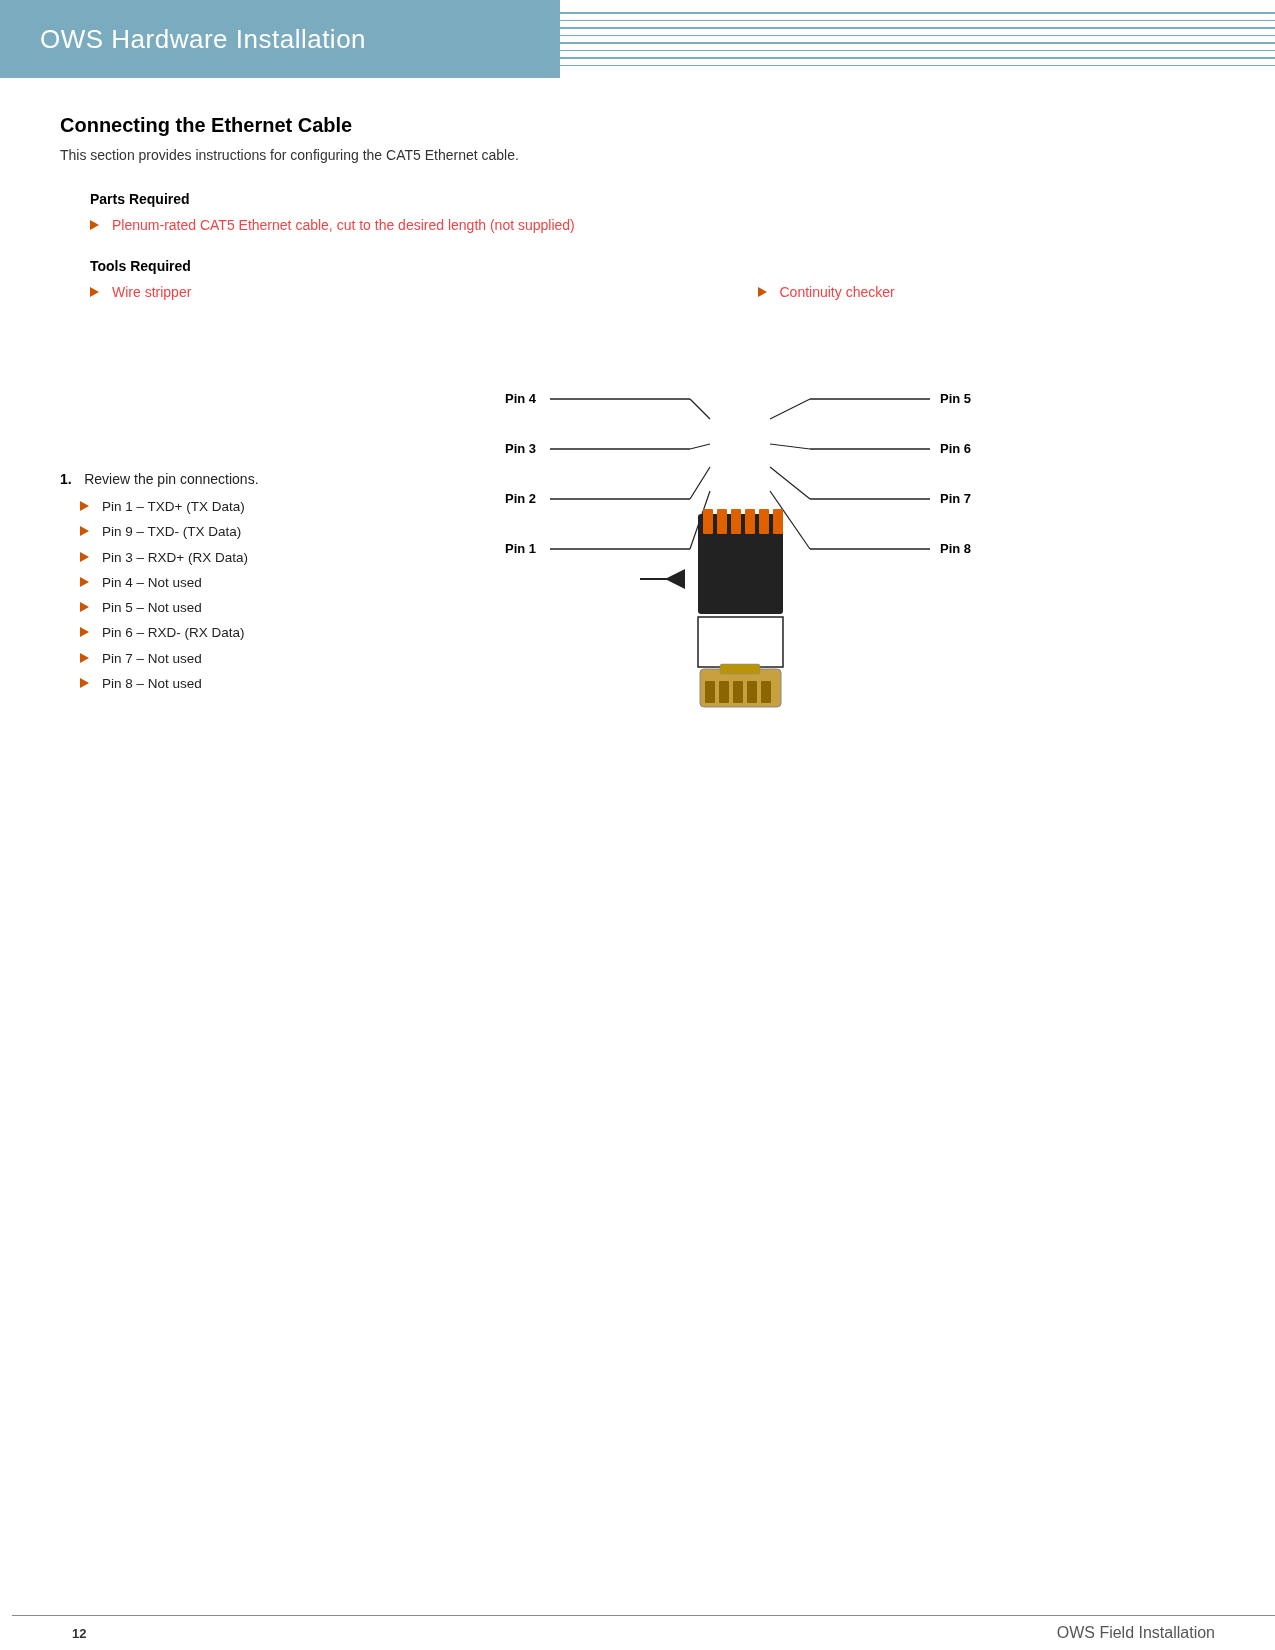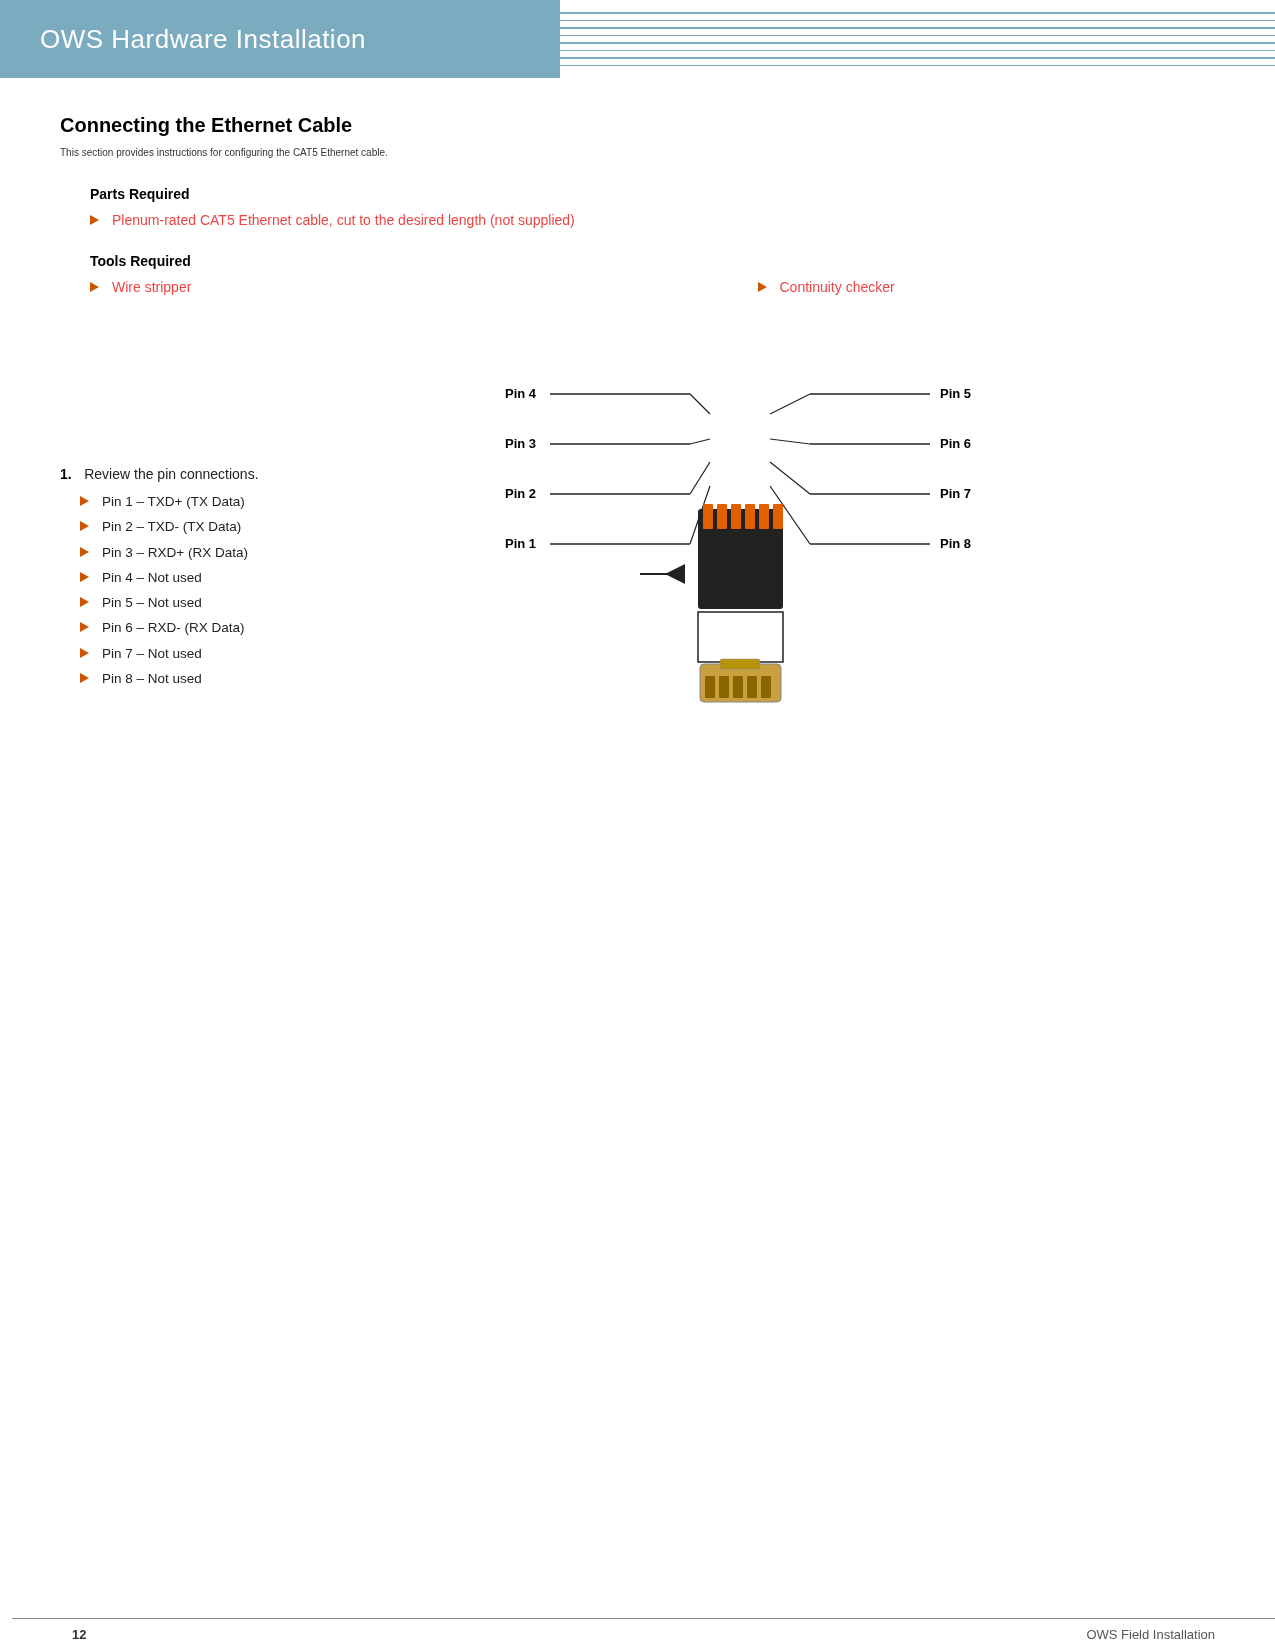--- a/index.html
+++ b/index.html
@@ -59,21 +59,21 @@
 
     
     .section-title {
       font-size: 20px;
       font-weight: bold;
       color: #000;
       margin-bottom: 10px;
     }
 
     .section-intro {
-      font-size: 10px;
+      font-size: 14px;
       color: #333;
       margin-bottom: 28px;
     }
 
     
     .sub-heading {
       font-size: 14px;
       font-weight: bold;
       color: #000;
       margin-bottom: 8px;
@@ -187,21 +187,21 @@
       padding: 8px 60px;
     }
 
     .footer-page {
       font-size: 13px;
       font-weight: bold;
       color: #333;
     }
 
     .footer-title {
-      font-size: 13px;
+      font-size: 16px;
       color: #555;
     }
   </style>
 </head>
 <body>
 
 <div class="page-header">
   <div class="header-blue">
     <h1>OWS Hardware Installation</h1>
   </div>
@@ -277,21 +277,21 @@
             </svg>
           </span>
           <span>Pin 1 – TXD+ (TX Data)</span>
         </li>
         <li>
           <span class="bullet-arrow">
             <svg viewBox="0 0 14 14" xmlns="http://www.w3.org/2000/svg">
               <polygon points="0,2 9,7 0,12" fill="#cc5500"></polygon>
             </svg>
           </span>
-          <span>Pin 2 – TXD- (TX Data)</span>
+          <span>Pin 9 – TXD- (TX Data)</span>
         </li>
         <li>
           <span class="bullet-arrow">
             <svg viewBox="0 0 14 14" xmlns="http://www.w3.org/2000/svg">
               <polygon points="0,2 9,7 0,12" fill="#cc5500"></polygon>
             </svg>
           </span>
           <span>Pin 3 – RXD+ (RX Data)</span>
         </li>
         <li>

